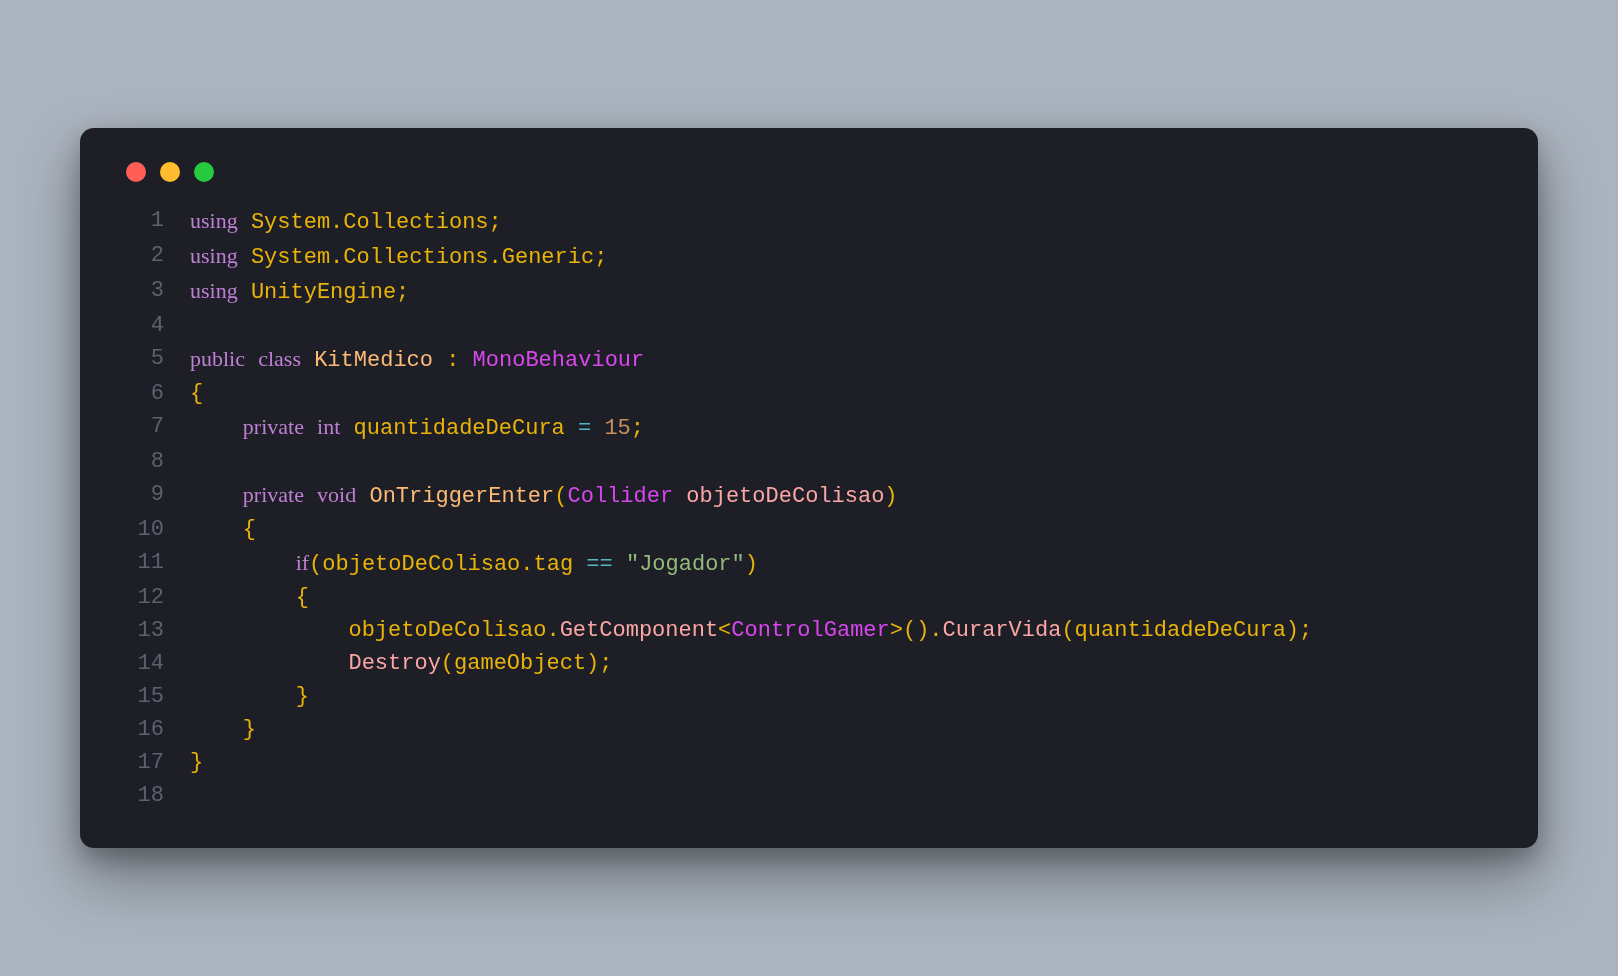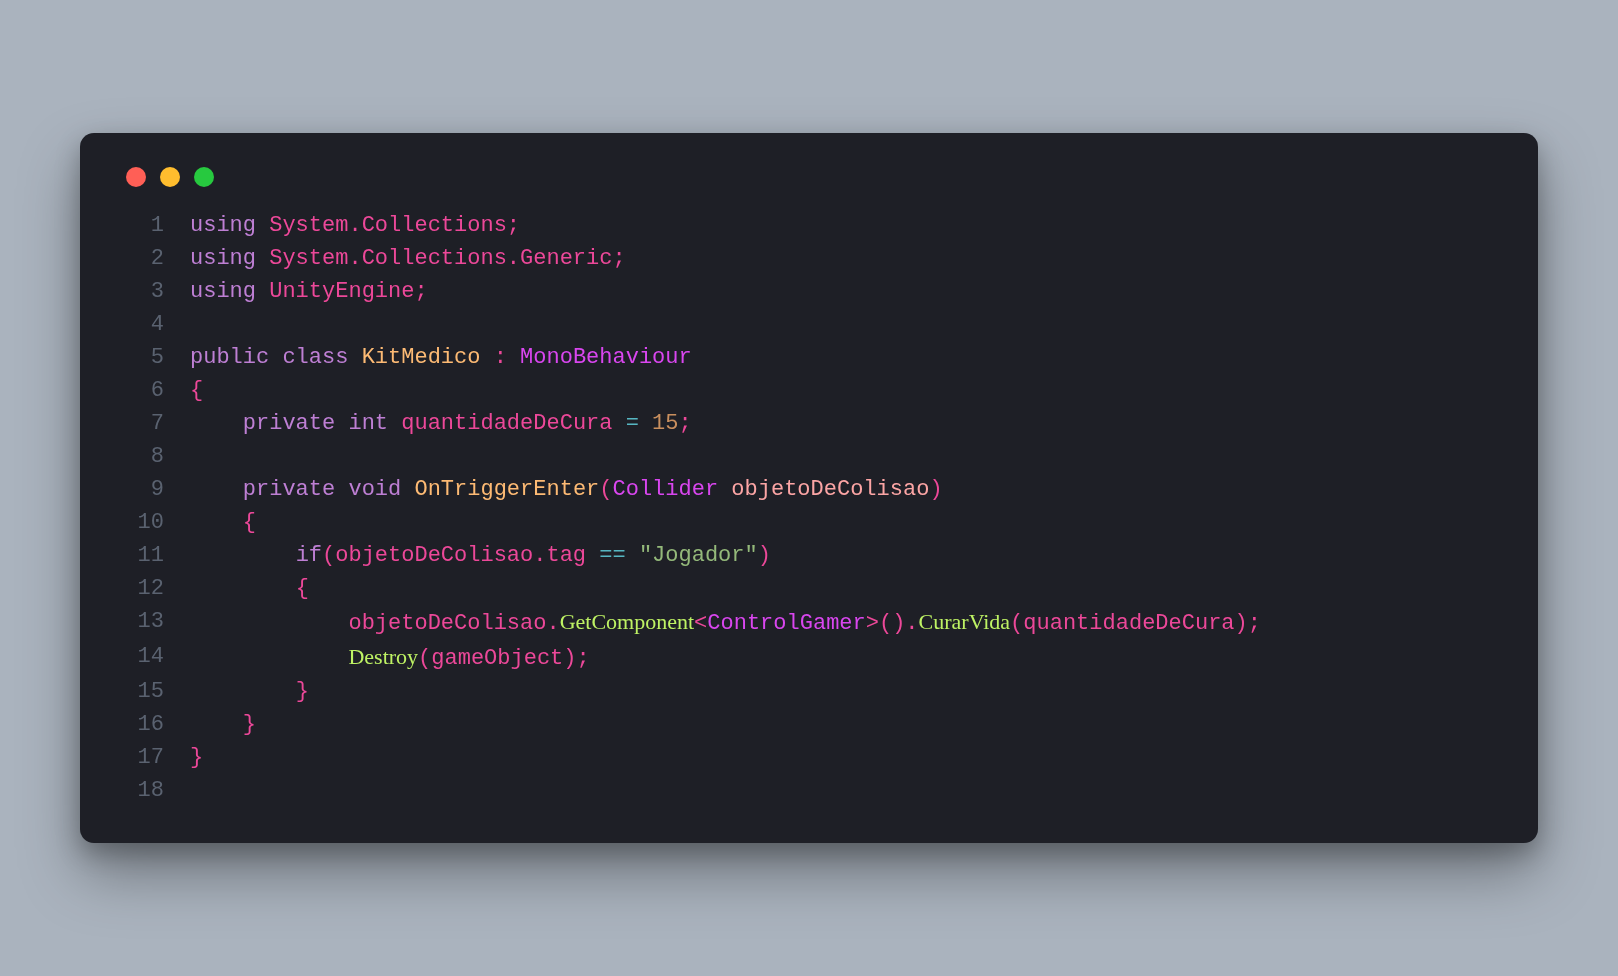--- a/index.html
+++ b/index.html
@@ -53,29 +53,29 @@
     color: #5a6270;
     padding-right: 26px;
     user-select: none;
     flex: 0 0 auto;
   }
   .content {
     flex: 1 1 auto;
   }
 
   
-  .kw   { color: #be7fd4; }   
-  .ns   { color: #ec4899; }   
+  .kw   { color: #be7fd4; font-family: Liberation Serif, serif; }   
+  .ns   { color: #eab308; }   
   .type { color: #d946ef; }   
   .cls  { color: #fdba74; }   
   .id   { color: #fca5a5; }
   .op   { color: #56b6c2; }   
   .num2 { color: #c98f5e; }   
   .str  { color: #94b97a; }   
-  .call { color: #bef264; font-family: Liberation Serif, serif; }   
+  .call { color: #fca5a5; }   
 </style>
 </head>
 <body>
 
 <div class="stage">
   <div class="window">
     <div class="traffic">
       <div class="dot red"></div>
       <div class="dot yellow"></div>
       <div class="dot green"></div>

